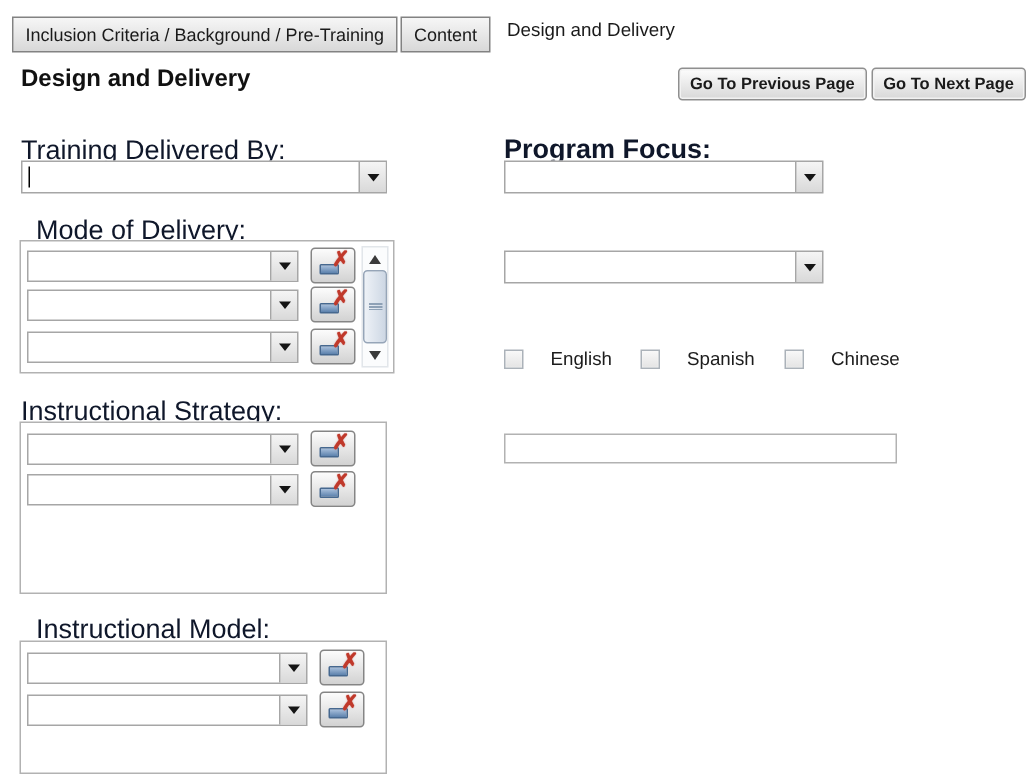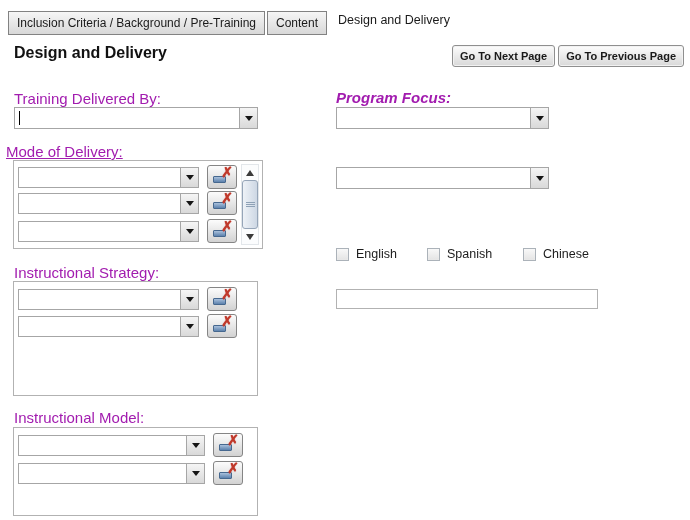--- a/index.html
+++ b/index.html
@@ -23,22 +23,22 @@
   
   .page-title { position:absolute; left:14px; top:44px; font-size:16px; font-weight:bold; color:#111; }
   .nav-buttons { position:absolute; top:45px; right:6px; display:flex; gap:3px; }
   .navbtn {
     font-family:"Liberation Sans", sans-serif; font-size:11px; font-weight:bold; color:#1a1a1a;
     padding:4px 7px; border:1px solid #8f8f8f; border-radius:3px;
     background:linear-gradient(#fdfdfd,#d8d8d8); box-shadow:inset 0 0 0 1px #f2f2f2;
   }
 
   
-  .lbl { position:absolute; font-size:15px; color:#a21caf; white-space:pre; }
-  .lbl.b { font-weight:bold;font-style:italic; }
+  .lbl { position:absolute; font-size:18px; color:#0f172a; white-space:pre; }
+  .lbl.b { font-weight:bold; }
 
   
   .combo { position:absolute; background:#fff; border:1px solid #a6a6a6; }
   .combo.inline { position:relative; }
   .combo-btn {
     position:absolute; right:0; top:0; bottom:0; width:18px;
     background:linear-gradient(#f5f5f5,#d9d9d9); border-left:1px solid #a6a6a6;
     display:flex; align-items:center; justify-content:center;
   }
   .arr { width:0; height:0; border-left:4px solid transparent; border-right:4px solid transparent; border-top:5px solid #151515; }
@@ -74,21 +74,21 @@
   .tri-up { width:0; height:0; border-left:4px solid transparent; border-right:4px solid transparent; border-bottom:6px solid #3a3a3a; }
   .tri-down { width:0; height:0; border-left:4px solid transparent; border-right:4px solid transparent; border-top:6px solid #3a3a3a; }
   .sthumb {
     position:absolute; left:0; right:0; top:15px; bottom:15px;
     background:linear-gradient(to right,#eef2f7,#cdd7e4); border:1px solid #96a5b8; border-radius:3px;
     display:flex; align-items:center; justify-content:center;
   }
   .grip { width:9px; height:5px; background:repeating-linear-gradient(to bottom,#8ea1b6 0 1px,transparent 1px 2px); }
 
   
-  .chk-item { position:absolute; display:flex; align-items:center; gap:7px;margin-top:15px; }
+  .chk-item { position:absolute; display:flex; align-items:center; gap:18px; }
   .chk {
     width:13px; height:13px; border:1px solid #abb2b9;
     background:linear-gradient(#f8f8f8,#e4e4e4); box-shadow:inset 0 0 1px #fff;
   }
   .chk-label { font-size:12.5px; white-space:pre; }
   .txtin {
     position:absolute; border:1px solid #b2b2b2; background:#fff; height:20px;
     font-family:"Liberation Sans", sans-serif; font-size:12px; padding:2px 4px; outline:none;
   }
 </style>
@@ -98,33 +98,33 @@
 <div class="app">
 
   <div class="tabbar">
     <div class="tab">Inclusion Criteria / Background / Pre-Training</div>
     <div class="tab">Content</div>
     <div class="tab active">Design and Delivery</div>
   </div>
 
   <div class="page-title">Design and Delivery</div>
   <div class="nav-buttons">
+    <button class="navbtn">Go To Previous Page</button>
     <button class="navbtn">Go To Next Page</button>
-    <button class="navbtn">Go To Previous Page</button>
   </div>
 
   <div class="lbl" style="left:14px; top:90px;">Training Delivered By:</div>
   <div class="combo" style="left:14px; top:107px; width:244px; height:22px;">
     <span class="caret"></span>
     <span class="combo-btn">
         <i class="arr"></i>
       </span>
   </div>
 
-  <div class="lbl" style="left:6px; top:143px;text-decoration:underline;">Mode of Delivery:</div>
+  <div class="lbl" style="left:24px; top:143px;text-decoration:underline;">Mode of Delivery:</div>
   <div class="group" style="left:13px; top:160px; width:250px; height:89px;">
     <div class="grow" style="top:4px;">
       <div class="combo inline" style="width:181px; height:21px;">
         <span class="combo-btn">
             <i class="arr"></i>
           </span>
       </div>
       <button class="delbtn">
         <span class="del-icon">
             <span class="sheet"></span>
@@ -194,21 +194,21 @@
       </div>
       <button class="delbtn">
         <span class="del-icon">
             <span class="sheet"></span>
             <span class="x">✗</span>
           </span>
       </button>
     </div>
   </div>
 
-  <div class="lbl" style="left:14px; top:409px;text-align:center;">Instructional Model:</div>
+  <div class="lbl" style="left:24px; top:409px;text-align:center;">Instructional Model:</div>
   <div class="group" style="left:13px; top:427px; width:245px; height:89px;">
     <div class="grow" style="top:5px;">
       <div class="combo inline" style="width:187px; height:21px;">
         <span class="combo-btn">
             <i class="arr"></i>
           </span>
       </div>
       <button class="delbtn">
         <span class="del-icon">
             <span class="sheet"></span>

